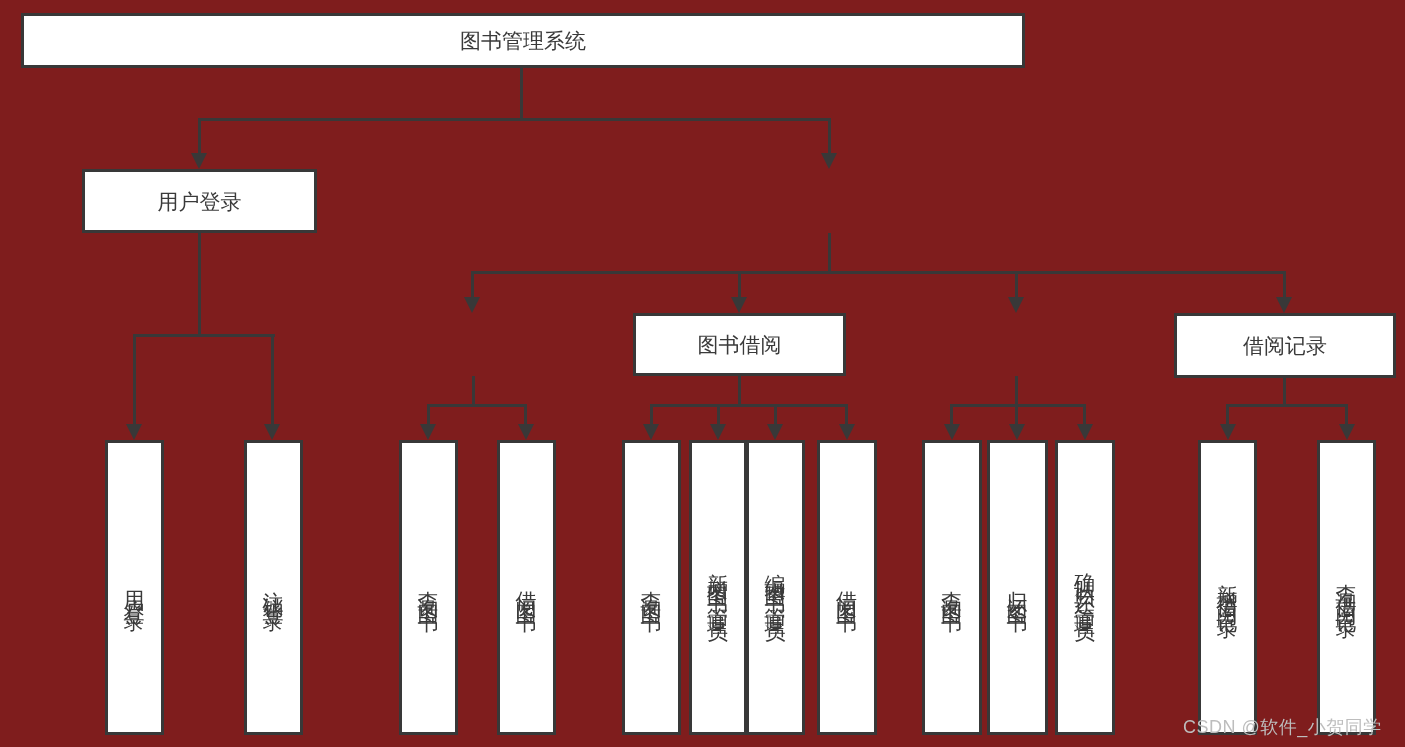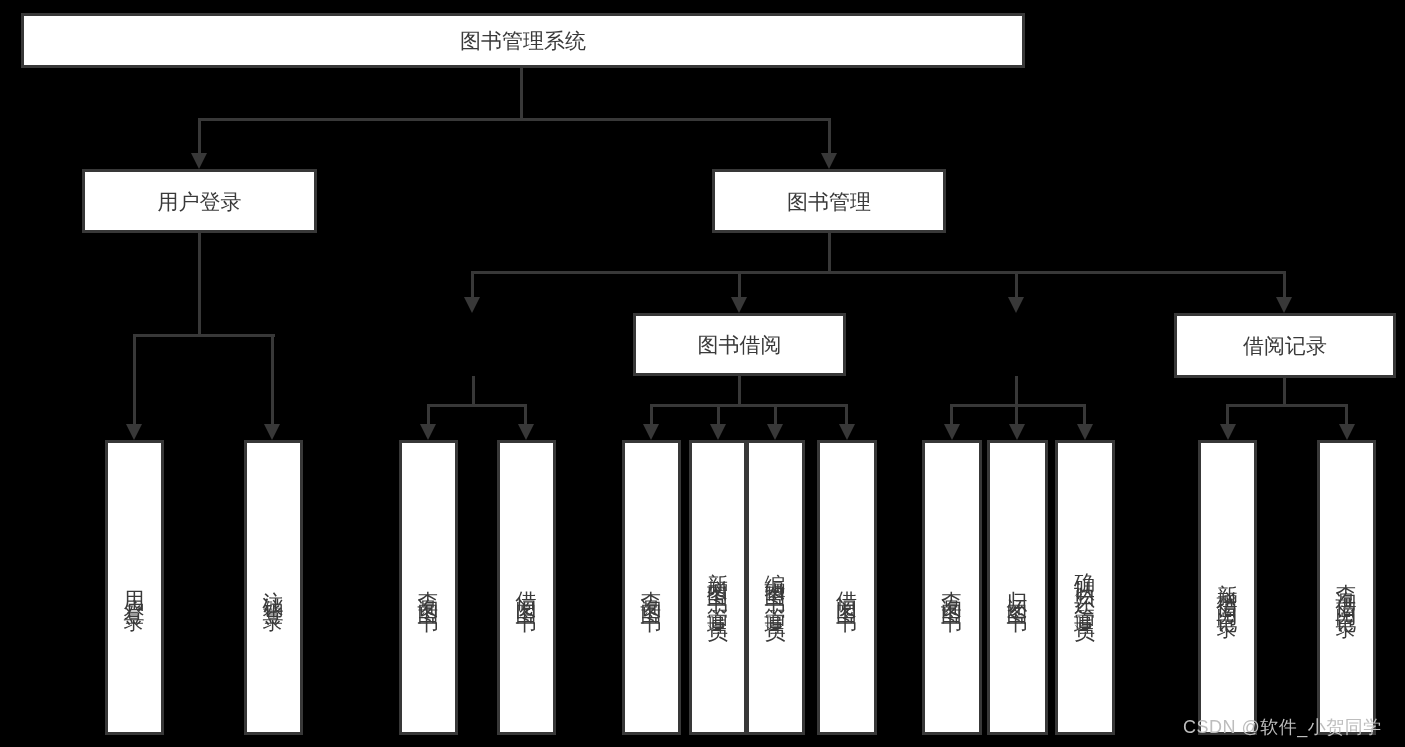--- a/index.html
+++ b/index.html
@@ -1,17 +1,17 @@
 <!DOCTYPE html>
 <html><head>
 <meta charset="utf-8">
 <style>
   html,body{margin:0;padding:0;background:#ffffff;}
   #stage{
-    position:relative;width:1405px;height:747px;background:#000000;overflow:hidden;
+    position:relative;width:1405px;height:747px;background:#7f1d1d;overflow:hidden;
     font-family:"Liberation Sans","DejaVu Sans",sans-serif;
   }
   .node{
     position:absolute;box-sizing:border-box;background:#ffffff;
     border:3px solid #383838;color:#3a3a3a;
     display:flex;align-items:center;justify-content:center;
     font-size:21px;line-height:1;white-space:nowrap;
   }
   .vnode{
     writing-mode:vertical-rl;text-orientation:mixed;
@@ -38,21 +38,20 @@
   <div class="node" style="left:21px;top:13px;width:1004px;height:55px;">图书管理系统</div>
 
   <div class="vline" style="left:520px;top:68px;height:52px;"></div>
   <div class="hline" style="left:198px;top:118px;width:633px;"></div>
   <div class="vline" style="left:198px;top:118px;height:38px;"></div>
   <div class="arrow" style="left:191px;top:153px;"></div>
   <div class="vline" style="left:828px;top:118px;height:38px;"></div>
   <div class="arrow" style="left:821px;top:153px;"></div>
 
   <div class="node" style="left:82px;top:169px;width:235px;height:64px;">用户登录</div>
-  <div class="node" style="left:712px;top:169px;width:234px;height:64px;">图书管理</div>
 
   <div class="vline" style="left:198px;top:233px;height:104px;"></div>
   <div class="hline" style="left:133px;top:334px;width:142px;"></div>
   <div class="vline" style="left:133px;top:334px;height:90px;"></div>
   <div class="arrow" style="left:126px;top:424px;"></div>
   <div class="vline" style="left:271px;top:334px;height:90px;"></div>
   <div class="arrow" style="left:264px;top:424px;"></div>
 
   <div class="vline" style="left:828px;top:233px;height:40px;"></div>
   <div class="hline" style="left:471px;top:271px;width:815px;"></div>

